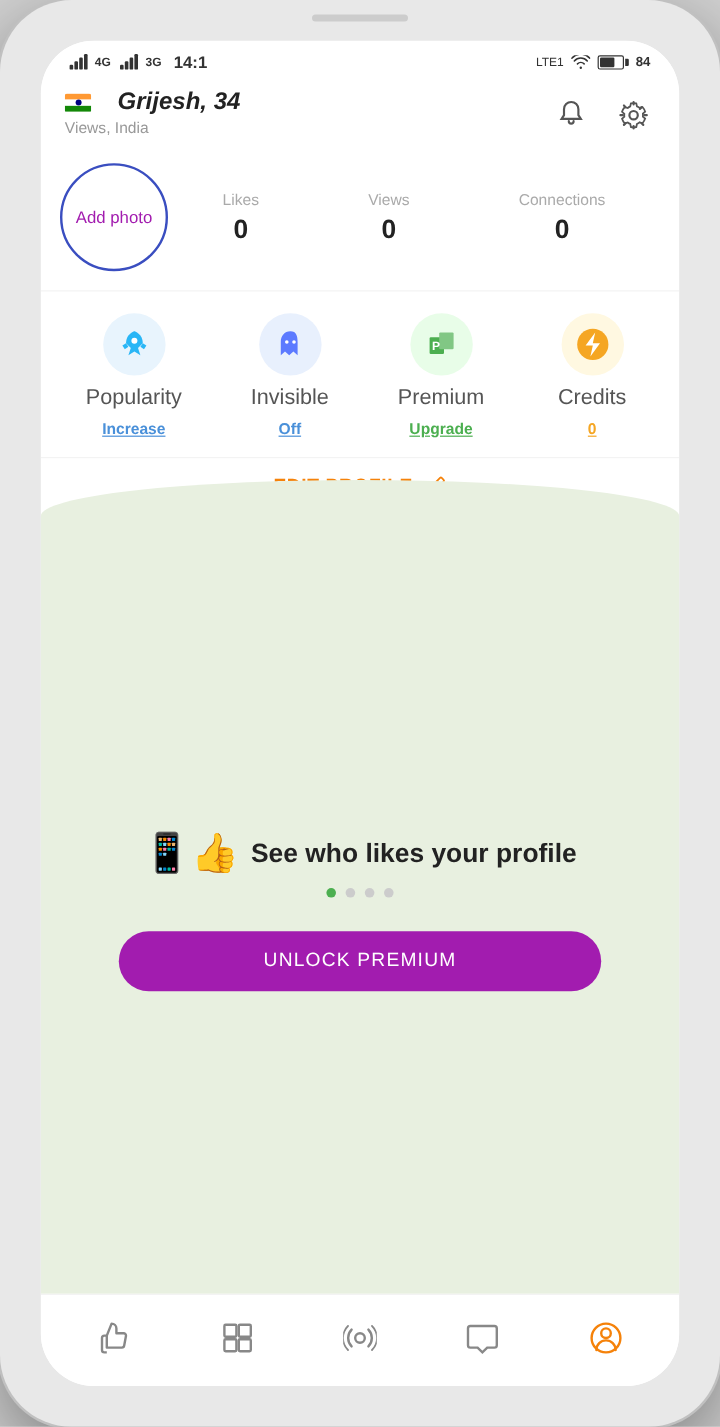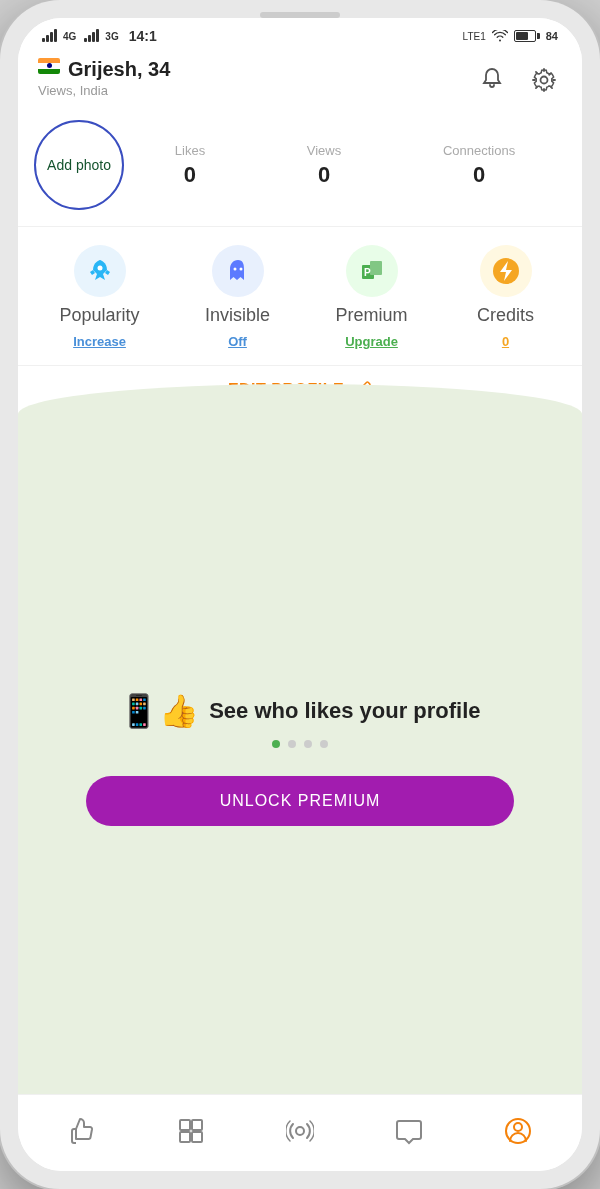--- a/index.html
+++ b/index.html
@@ -9,21 +9,21 @@
       justify-content: center;
       align-items: center;
       min-height: 100vh;
       font-family: -apple-system, BlinkMacSystemFont, 'Segoe UI', sans-serif;
     }
     .phone-frame {
       width: 600px;
       height: 1189px;
       background: #e8e8e8;
       border-radius: 60px;
-      padding: 18px;
+      padding: 34px;
       box-shadow: 0 0 0 2px #c0c0c0, 0 20px 60px rgba(0,0,0,0.4);
       position: relative;
       display: flex;
       flex-direction: column;
     }
     .phone-inner {
       flex: 1;
       background: #fff;
       border-radius: 44px;
       overflow: hidden;
@@ -112,21 +112,23 @@
       display: flex;
       justify-content: space-between;
       align-items: flex-start;
       padding: 8px 20px 10px;
       background: #fff;
       flex-shrink: 0;
     }
     .header-left {}
     .user-name-row {
       display: flex;
-      gap: 8px;
+      align-items: center;
+      gap: 22px;
+      font-style: italic;
     }
     .india-flag {
       width: 22px;
       height: 16px;
       display: flex;
       flex-direction: column;
       border-radius: 2px;
       overflow: hidden;
     }
     .flag-stripe { flex: 1; }
@@ -179,21 +181,21 @@
       border-radius: 50%;
       border: 2.5px solid #3a4ec0;
       display: flex;
       align-items: center;
       justify-content: center;
       flex-shrink: 0;
       cursor: pointer;
     }
     .add-photo-text {
       font-size: 14px;
-      color: #14532d;
+      color: #a21caf;
       font-weight: 500;
       text-align: center;
     }
     .stats-divider {
       flex: 1;
       display: flex;
       justify-content: space-around;
     }
     .stat-item {
       display: flex;

